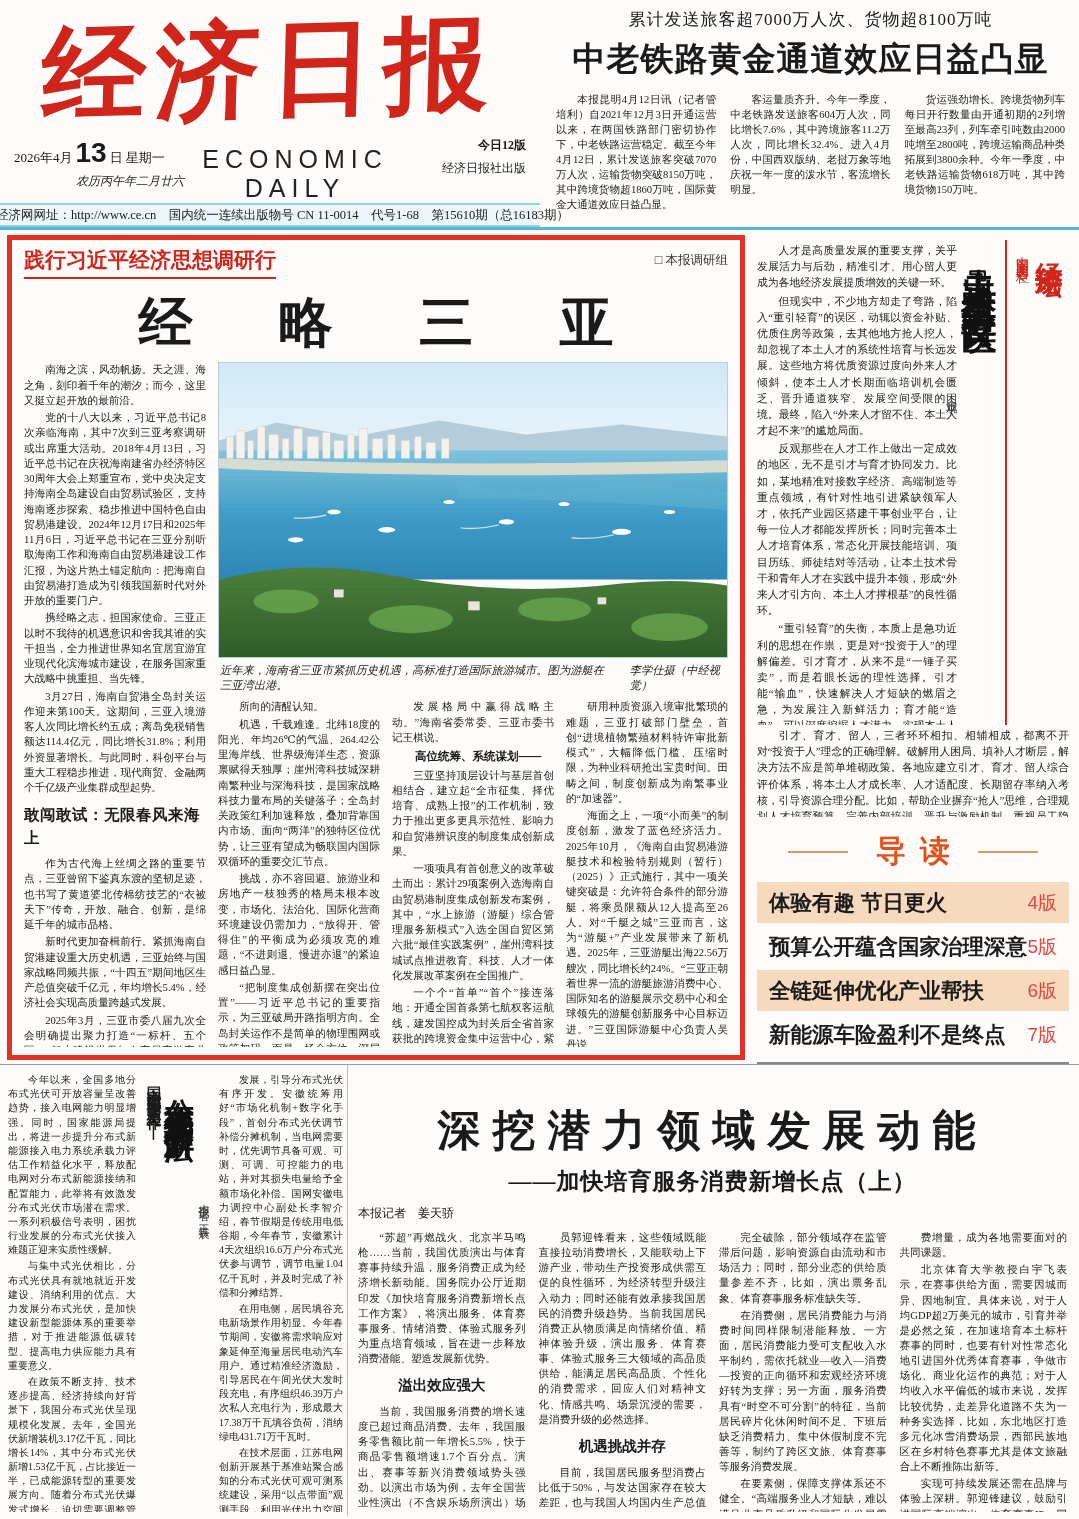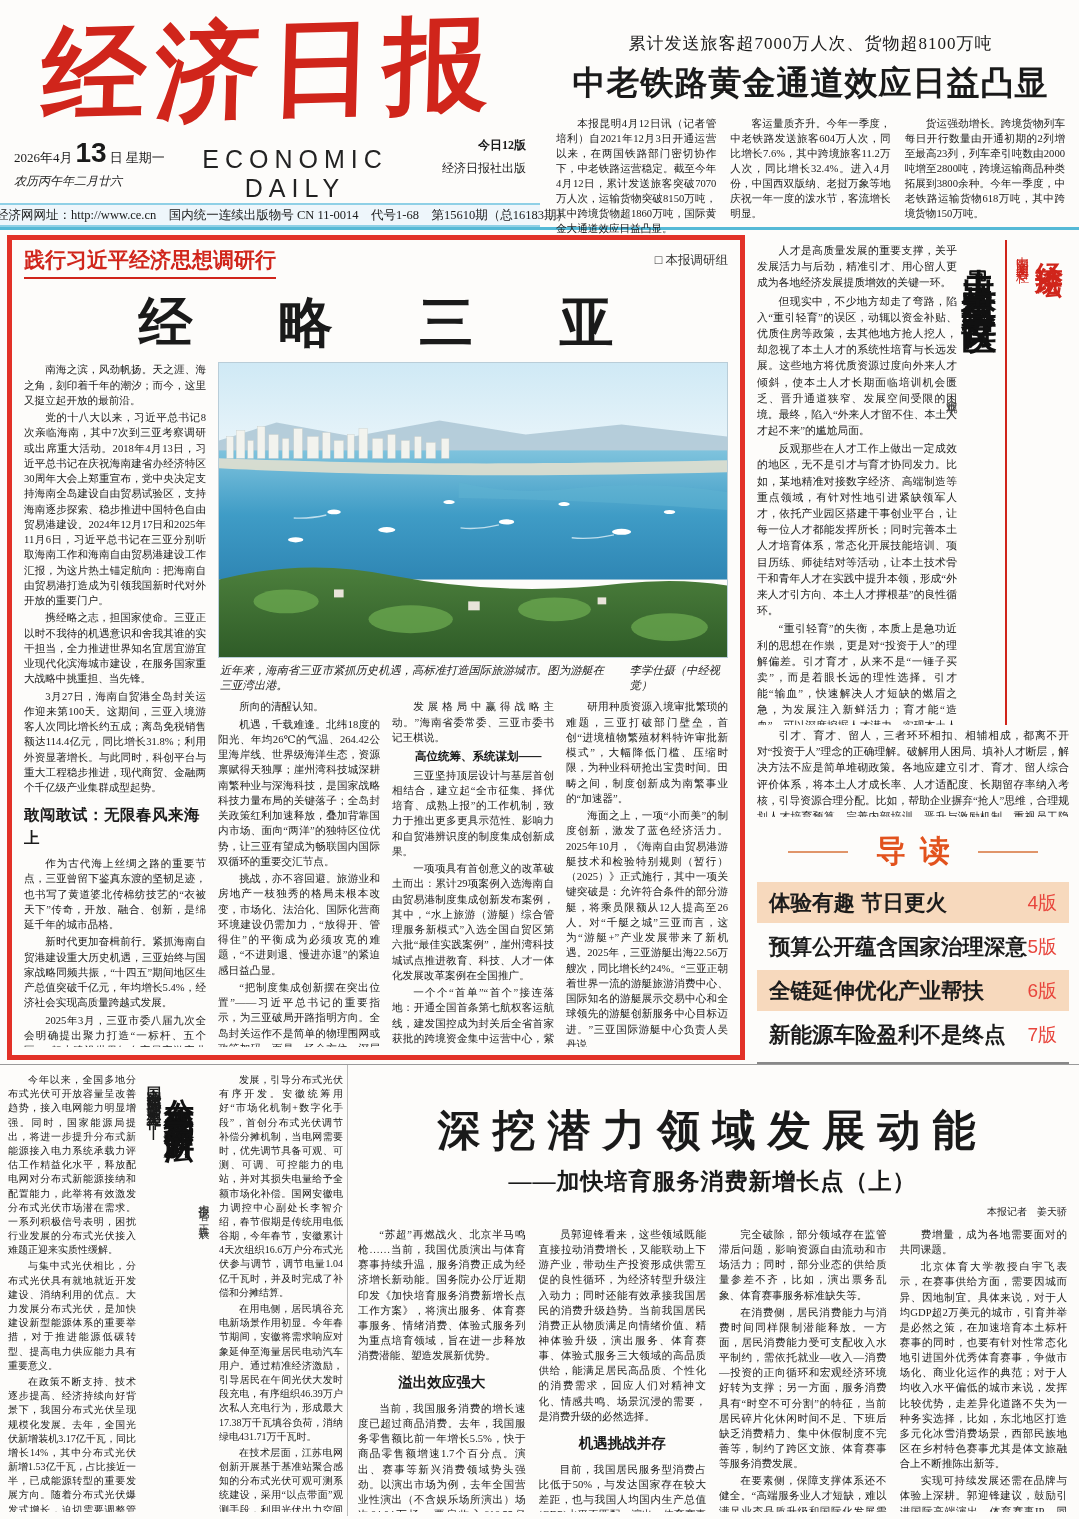--- a/index.html
+++ b/index.html
@@ -7,33 +7,33 @@
   body { font-family:"Liberation Serif","DejaVu Serif",serif; color:#1a1a1a; }
   .page { position:relative; width:1079px; height:1519px; margin:0 auto; background:#fdfcfa; overflow:hidden; }
 
   
   .top { display:flex; height:230px; border-bottom:3px solid #55b9d6; }
   .masthead { width:540px; display:flex; flex-direction:column; }
   .brand { height:152px; display:flex; align-items:center; justify-content:center; }
   .brand-title { color:#d0251b; font-size:104px; font-weight:bold; letter-spacing:10px;
                  font-family:"DejaVu Serif","Liberation Serif",serif; transform:rotate(-1.5deg) skewX(-3deg); line-height:1; }
   .date-row { display:flex; align-items:flex-start; padding:0 14px; }
-  .date-left { width:170px; }
+  .date-left { width:170px;text-align:right; }
   .date-l1 { font-size:13px; display:flex; align-items:baseline; gap:3px; white-space:nowrap; }
   .date-day { font-size:28px; font-weight:bold; font-family:"Liberation Sans",sans-serif; }
   .date-l2 { font-size:12px; font-style:italic; margin-top:4px; }
   .brand-en { flex:1; text-align:center; font-family:"Liberation Sans",sans-serif; font-size:25px; letter-spacing:6px; padding-top:8px; color:#222; }
   .pub-right { width:120px; text-align:right; font-size:12px; }
   .pub-right div { margin-bottom:6px; }
   .pub-edition { font-weight:bold; }
   .info-bar { margin-top:auto; height:26px; background:#eef6fb; border-top:2px solid #8fd0e6; border-bottom:2px solid #8fd0e6;
               font-size:12.5px; display:flex; align-items:center; justify-content:center; white-space:nowrap; }
 
   
-  .tr-article { flex:1; padding:8px 14px 0 16px;margin-top:24px; }
+  .tr-article { flex:1; padding:8px 14px 0 16px; }
   .tr-kicker { text-align:center; font-size:17px; letter-spacing:1px; margin-bottom:6px; }
   .tr-head { text-align:center; font-family:"Liberation Sans","DejaVu Sans",sans-serif; font-weight:bold; font-size:33px; letter-spacing:1px; margin-bottom:10px; }
   .tr-cols { column-count:3; column-gap:14px; font-size:10.6px; line-height:1.42; text-align:justify; height:130px; overflow:hidden; }
   .tr-cols .para { text-indent:2em; }
 
   
   .mid { display:flex; height:834px; }
   .lead-box { width:738px; margin:5px 0 4px 7px; border:5px solid #e23127; padding:6px 12px 8px 12px; display:flex; flex-direction:column; }
   .lead-toprow { display:flex; align-items:flex-start; justify-content:space-between; }
   .eyebrow { color:#d0251b; font-family:"Liberation Sans",sans-serif; font-weight:bold; font-size:21px;
@@ -84,21 +84,21 @@
   .e-col1 { width:128px; }
   .e-col2 { flex:1; }
   .e-strip { writing-mode:vertical-lr; padding:2px 2px; }
   .e-kicker { font-family:"Liberation Sans",sans-serif; font-weight:bold; font-size:14.5px; letter-spacing:3px; margin-bottom:6px; }
   .e-head { font-family:"Liberation Sans","DejaVu Sans",sans-serif; font-weight:bold; font-size:30px; letter-spacing:3px; line-height:1.1; color:#111; }
   .e-byline { font-size:11px; color:#333; padding-top:120px; letter-spacing:2px; }
 
   .service { flex:1; padding:6px 12px 4px 10px; display:flex; flex-direction:column; }
   .s-head { text-align:center; font-family:"Liberation Sans","DejaVu Sans",sans-serif; font-weight:bold; font-size:43px; letter-spacing:12px;margin-top:31px; }
   .s-sub { text-align:center; font-weight:bold; font-size:23px; margin-top:6px; letter-spacing:1px; }
-  .s-byline { text-align:right; font-size:10px; margin:8px 0 8px 0; }
+  .s-byline { text-align:left; font-size:12px; margin:8px 0 8px 0; }
   .s-cols { flex:1; display:flex; gap:13px; overflow:hidden; }
   .s-col { flex:1; font-size:10.6px; line-height:1.43; text-align:justify; overflow:hidden; }
   .s-col .sub { display:block; text-align:center; text-indent:0; font-family:"Liberation Sans",sans-serif; font-weight:bold; font-size:14.5px; margin:9px 0 8px 0; }
 </style>
 </head>
 <body>
 
 <div class="page">
 
   <div class="top">

